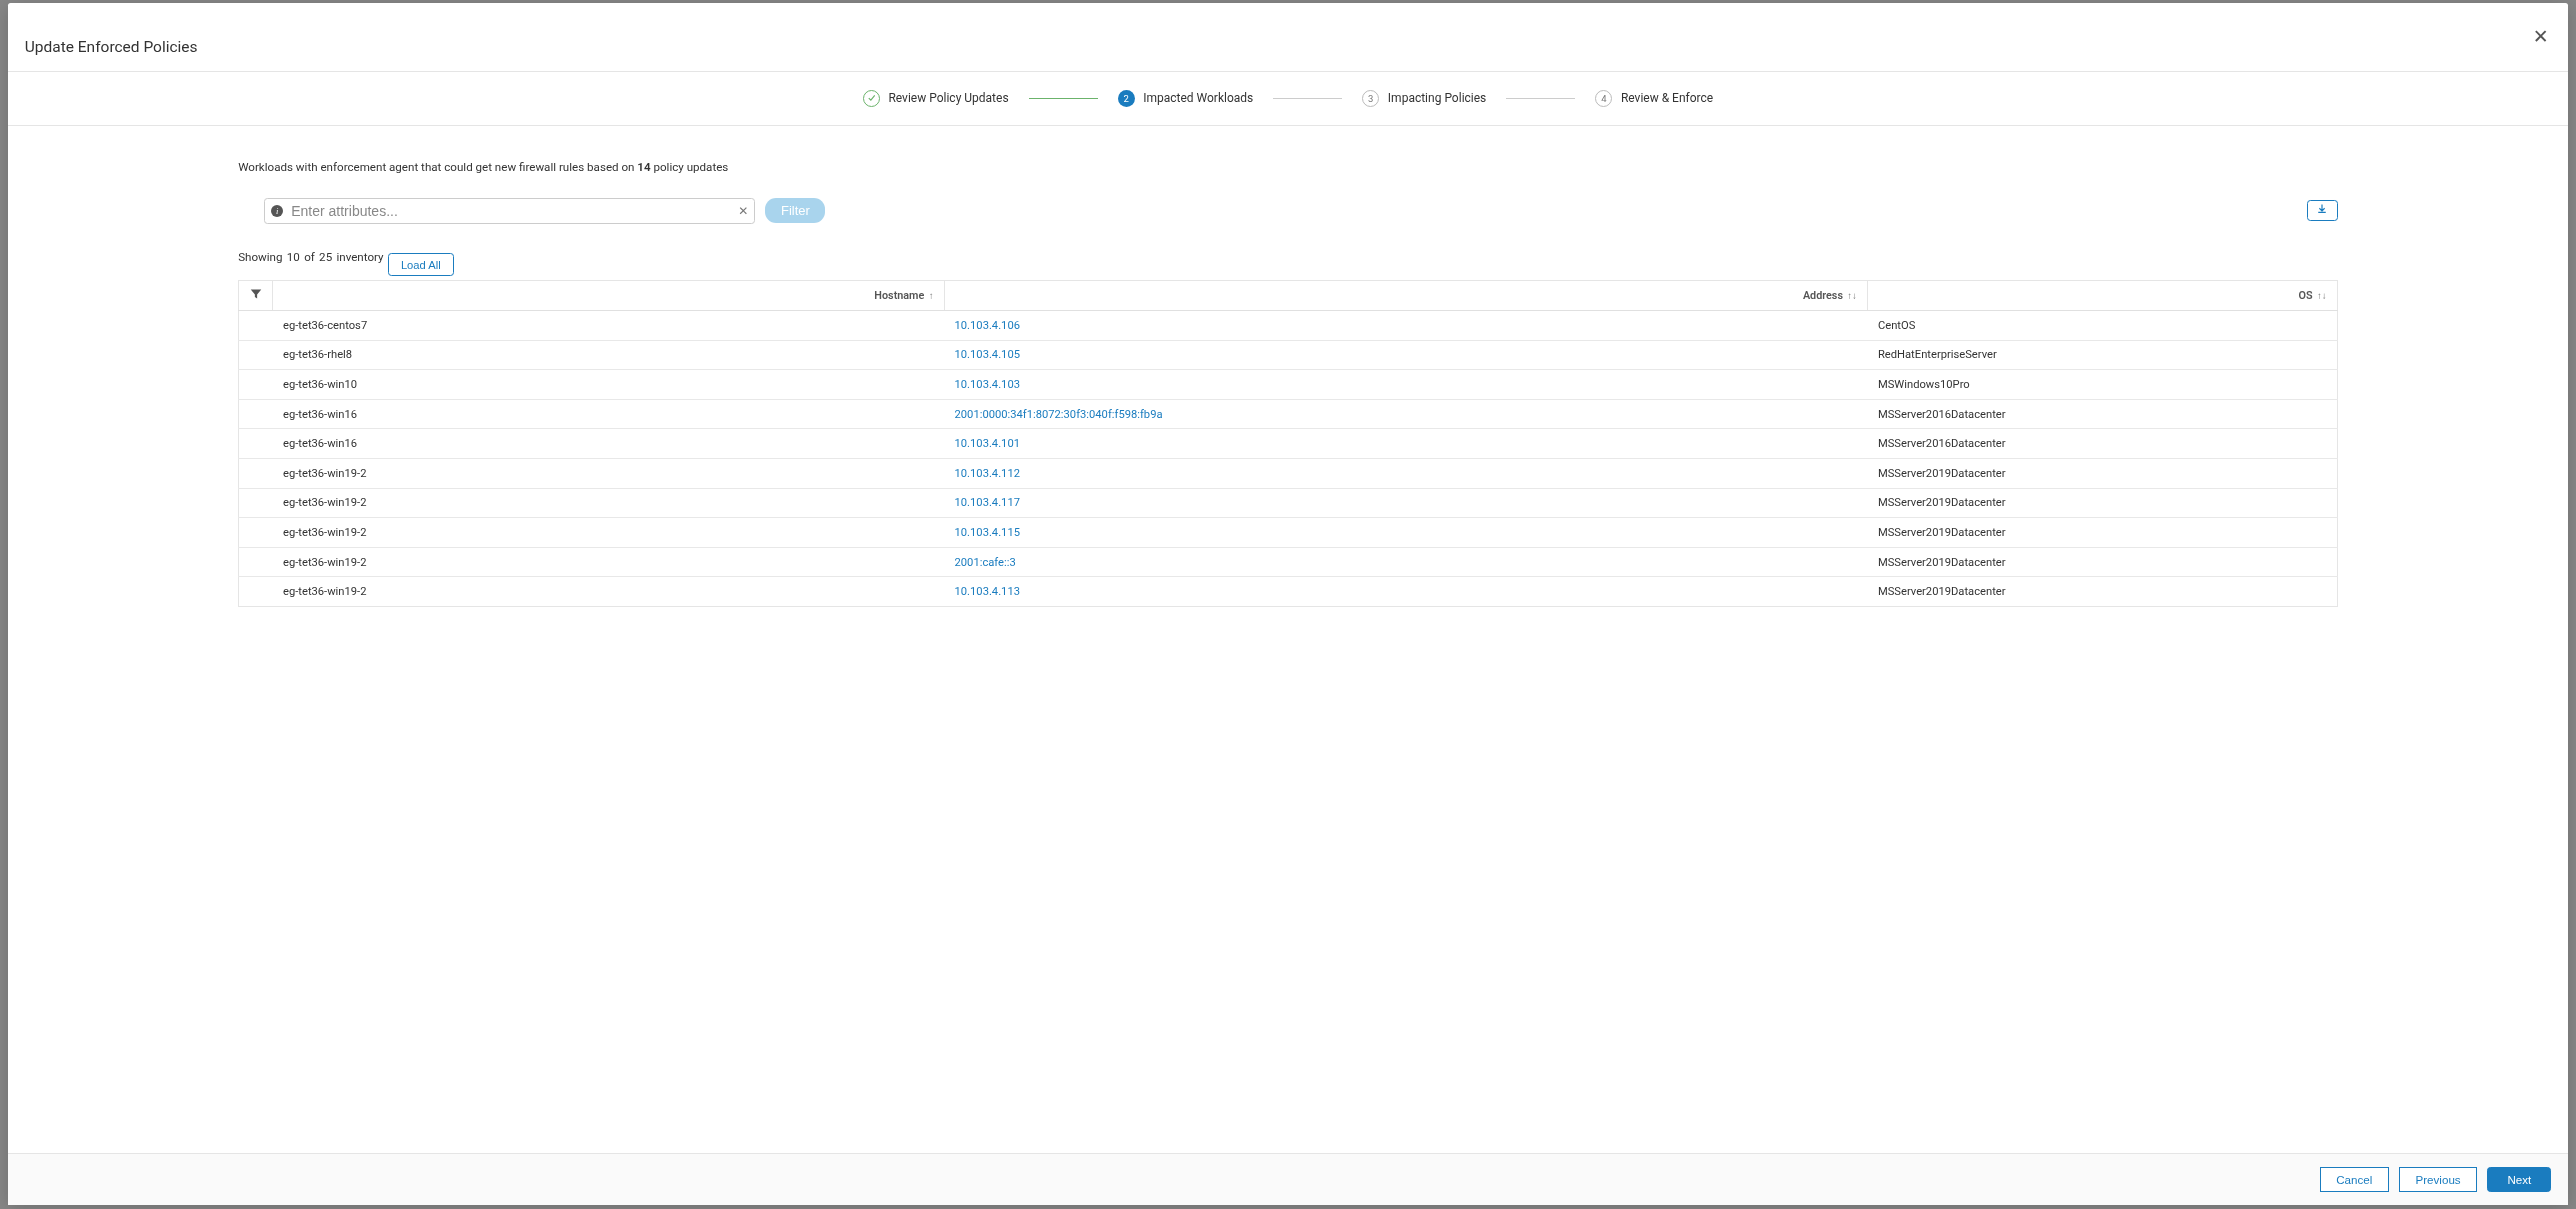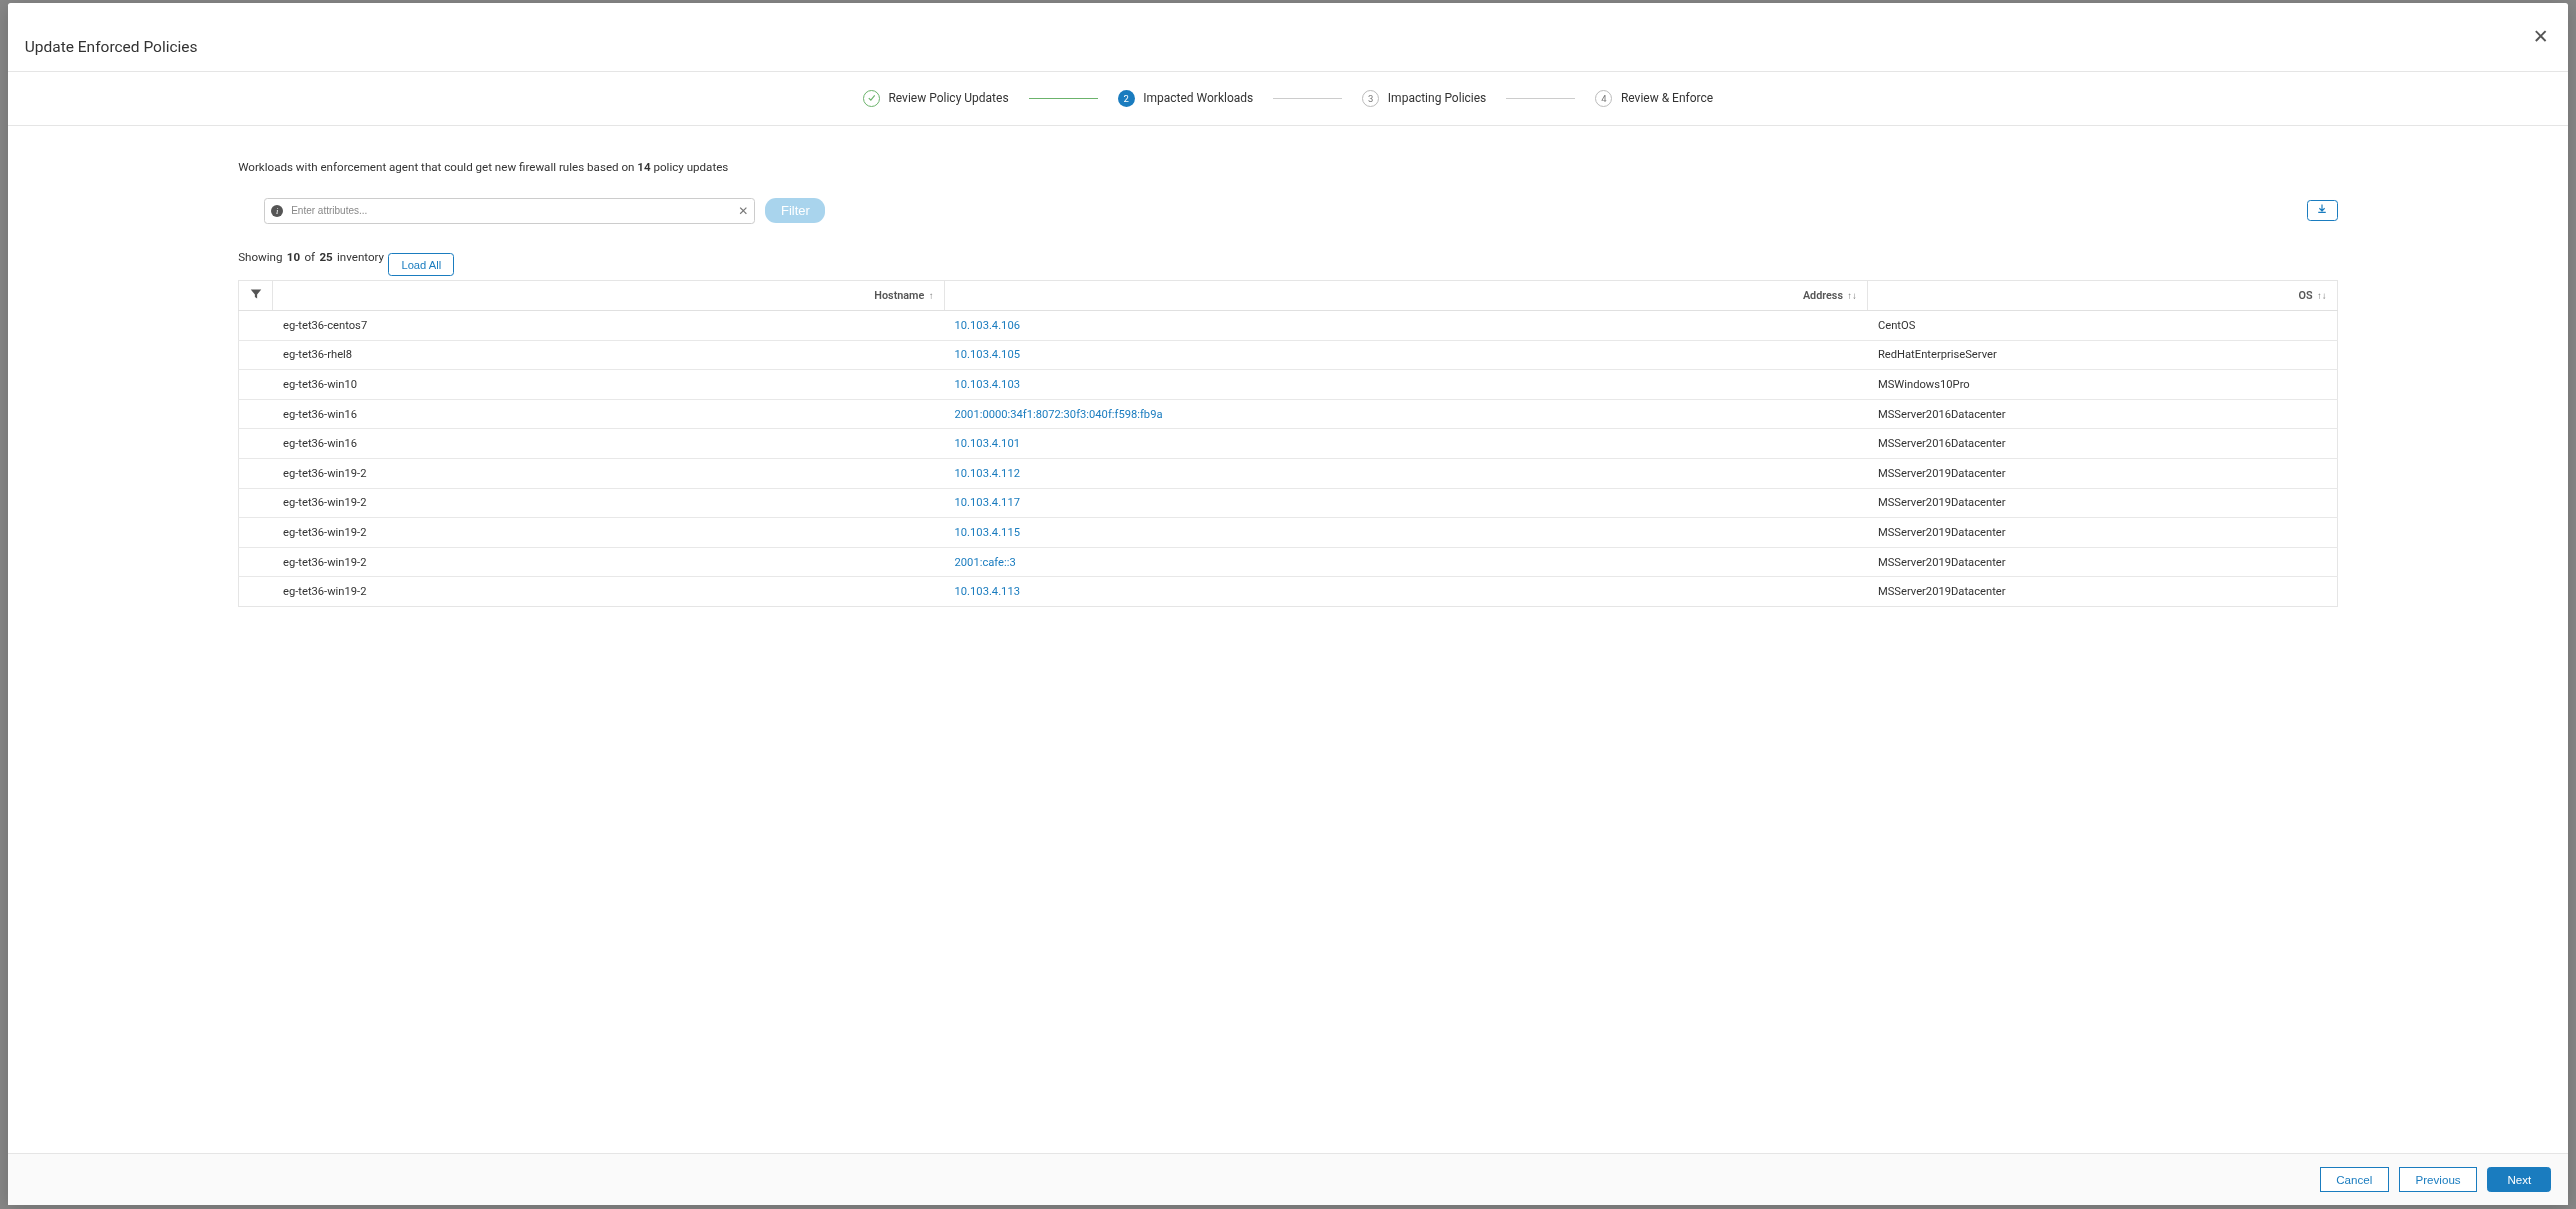--- a/index.html
+++ b/index.html
@@ -136,21 +136,21 @@
       width: 491px;
       margin-left: 26px;
     }
     .input-wrapper input {
       width: 100%;
       height: 26px;
       border: 0.9px solid #ccc;
       border-radius: 3.4px;
       padding-left: 26px;
       padding-right: 14px;
-      font-size: 10px;
+      font-size: 14px;
       color: #333;
     }
     .input-wrapper input::placeholder {
       color: #888;
     }
     .input-info {
       position: absolute;
       left: 6.9px;
       top: 50%;
       transform: translateY(-50%);
@@ -201,21 +201,21 @@
     }
     .download-btn svg { width: 12px; height: 12px; }
     .count-row {
       display: flex;
       align-items: center;
       gap: 4.3px;
       font-size: 11.6px;
       color: #333;
       margin-bottom: 4.3px;
     }
-    .count-row strong { font-weight: 700; text-align: center; }
+    .count-row strong { font-weight: 400; text-align: center; }
     .load-all-btn {
       background: #fff;
       border: 0.9px solid #1a7cbf;
       color: #1a7cbf;
       padding: 4.3px 12px;
       border-radius: 3.4px;
       font-size: 11.2px;
       cursor: pointer;
       margin-top: 16px;
     }

